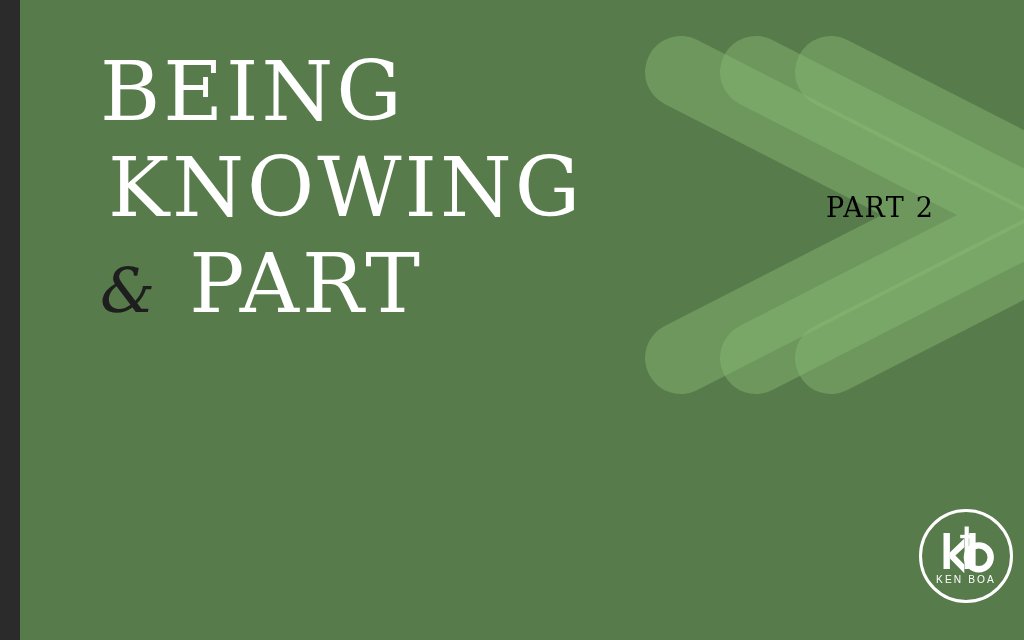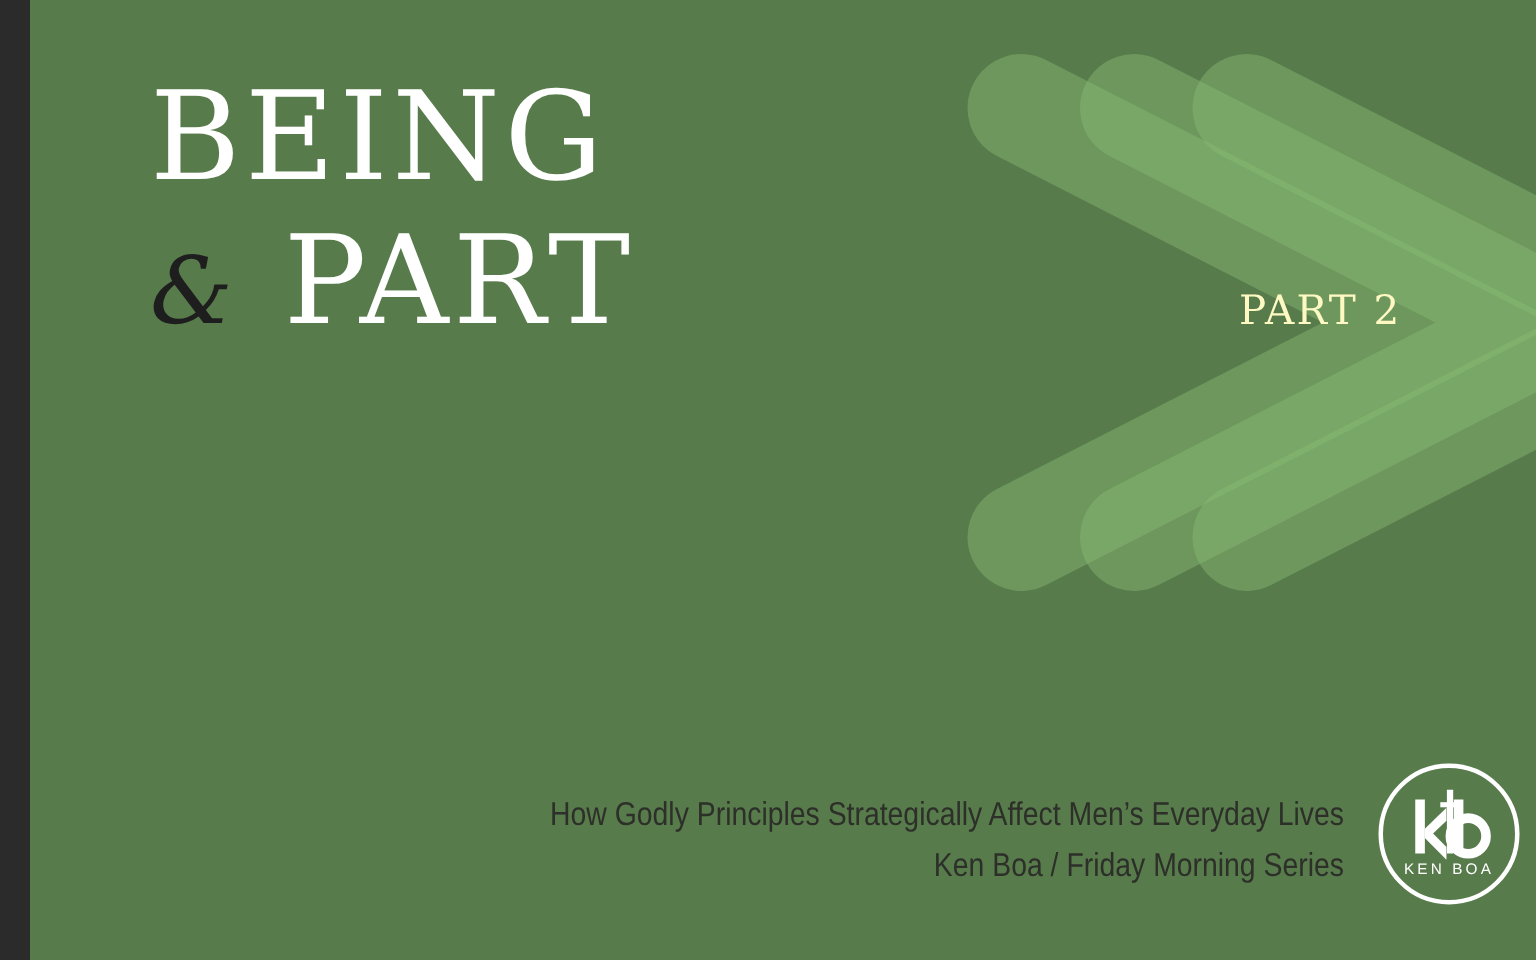--- a/index.html
+++ b/index.html
@@ -60,21 +60,21 @@
     margin-right: 34px;
   }
   #doing-word { letter-spacing: 3px; }
 
   
   #part-badge {
     position: absolute;
     left: 806px;
     top: 192px;
     font-family: "DejaVu Serif", "Liberation Serif", serif;
-    color: #fef9c3;
+    color: #000000;
     font-size: 27px;
     letter-spacing: 1.6px;
     white-space: nowrap;
     text-align: center;
   }
 
   
   #footer-text {
     position: absolute;
     right: 148px;
@@ -109,32 +109,29 @@
   <svg id="chevrons" viewBox="0 0 1024 640">
     <g fill="none" stroke="#8bbf74" stroke-opacity="0.42" stroke-width="72" stroke-linecap="round" stroke-linejoin="miter">
       <polyline points="661,72 941,215 661,358"></polyline>
       <polyline points="736,72 1016,215 736,358"></polyline>
       <polyline points="811,72 1091,215 811,358"></polyline>
     </g>
   </svg>
 
   <div id="title-block">
     <div class="title-line" id="title-line-1">BEING</div>
+    <div class="title-line" id="title-line-2">KNOWING</div>
     <div class="title-line" id="title-line-3">
       <span id="amp">&amp;</span>
       <span id="doing-word">PART</span>
     </div>
   </div>
 
   <div id="part-badge">PART 2</div>
 
-  <div id="footer-text">
-    <div class="footer-line">How Godly Principles Strategically Affect Men’s Everyday Lives</div>
-    <div class="footer-line">Ken Boa / Friday Morning Series</div>
-  </div>
 
   <svg id="logo" viewBox="0 0 100 100">
     <circle cx="50" cy="50" r="45.5" fill="none" stroke="#ffffff" stroke-width="3"></circle>
 
     <rect x="27.5" y="27" width="6.4" height="36" fill="#ffffff"></rect>
 
     <path d="M33.9 46.5 L48.3 32.5 L48.3 41.2 L39.4 49.6 L48.3 58.6 L48.3 67.2 L33.9 52.6 Z" fill="#ffffff"></path>
 
     <rect x="48.6" y="20.5" width="4.2" height="42.5" fill="#ffffff"></rect>
 

